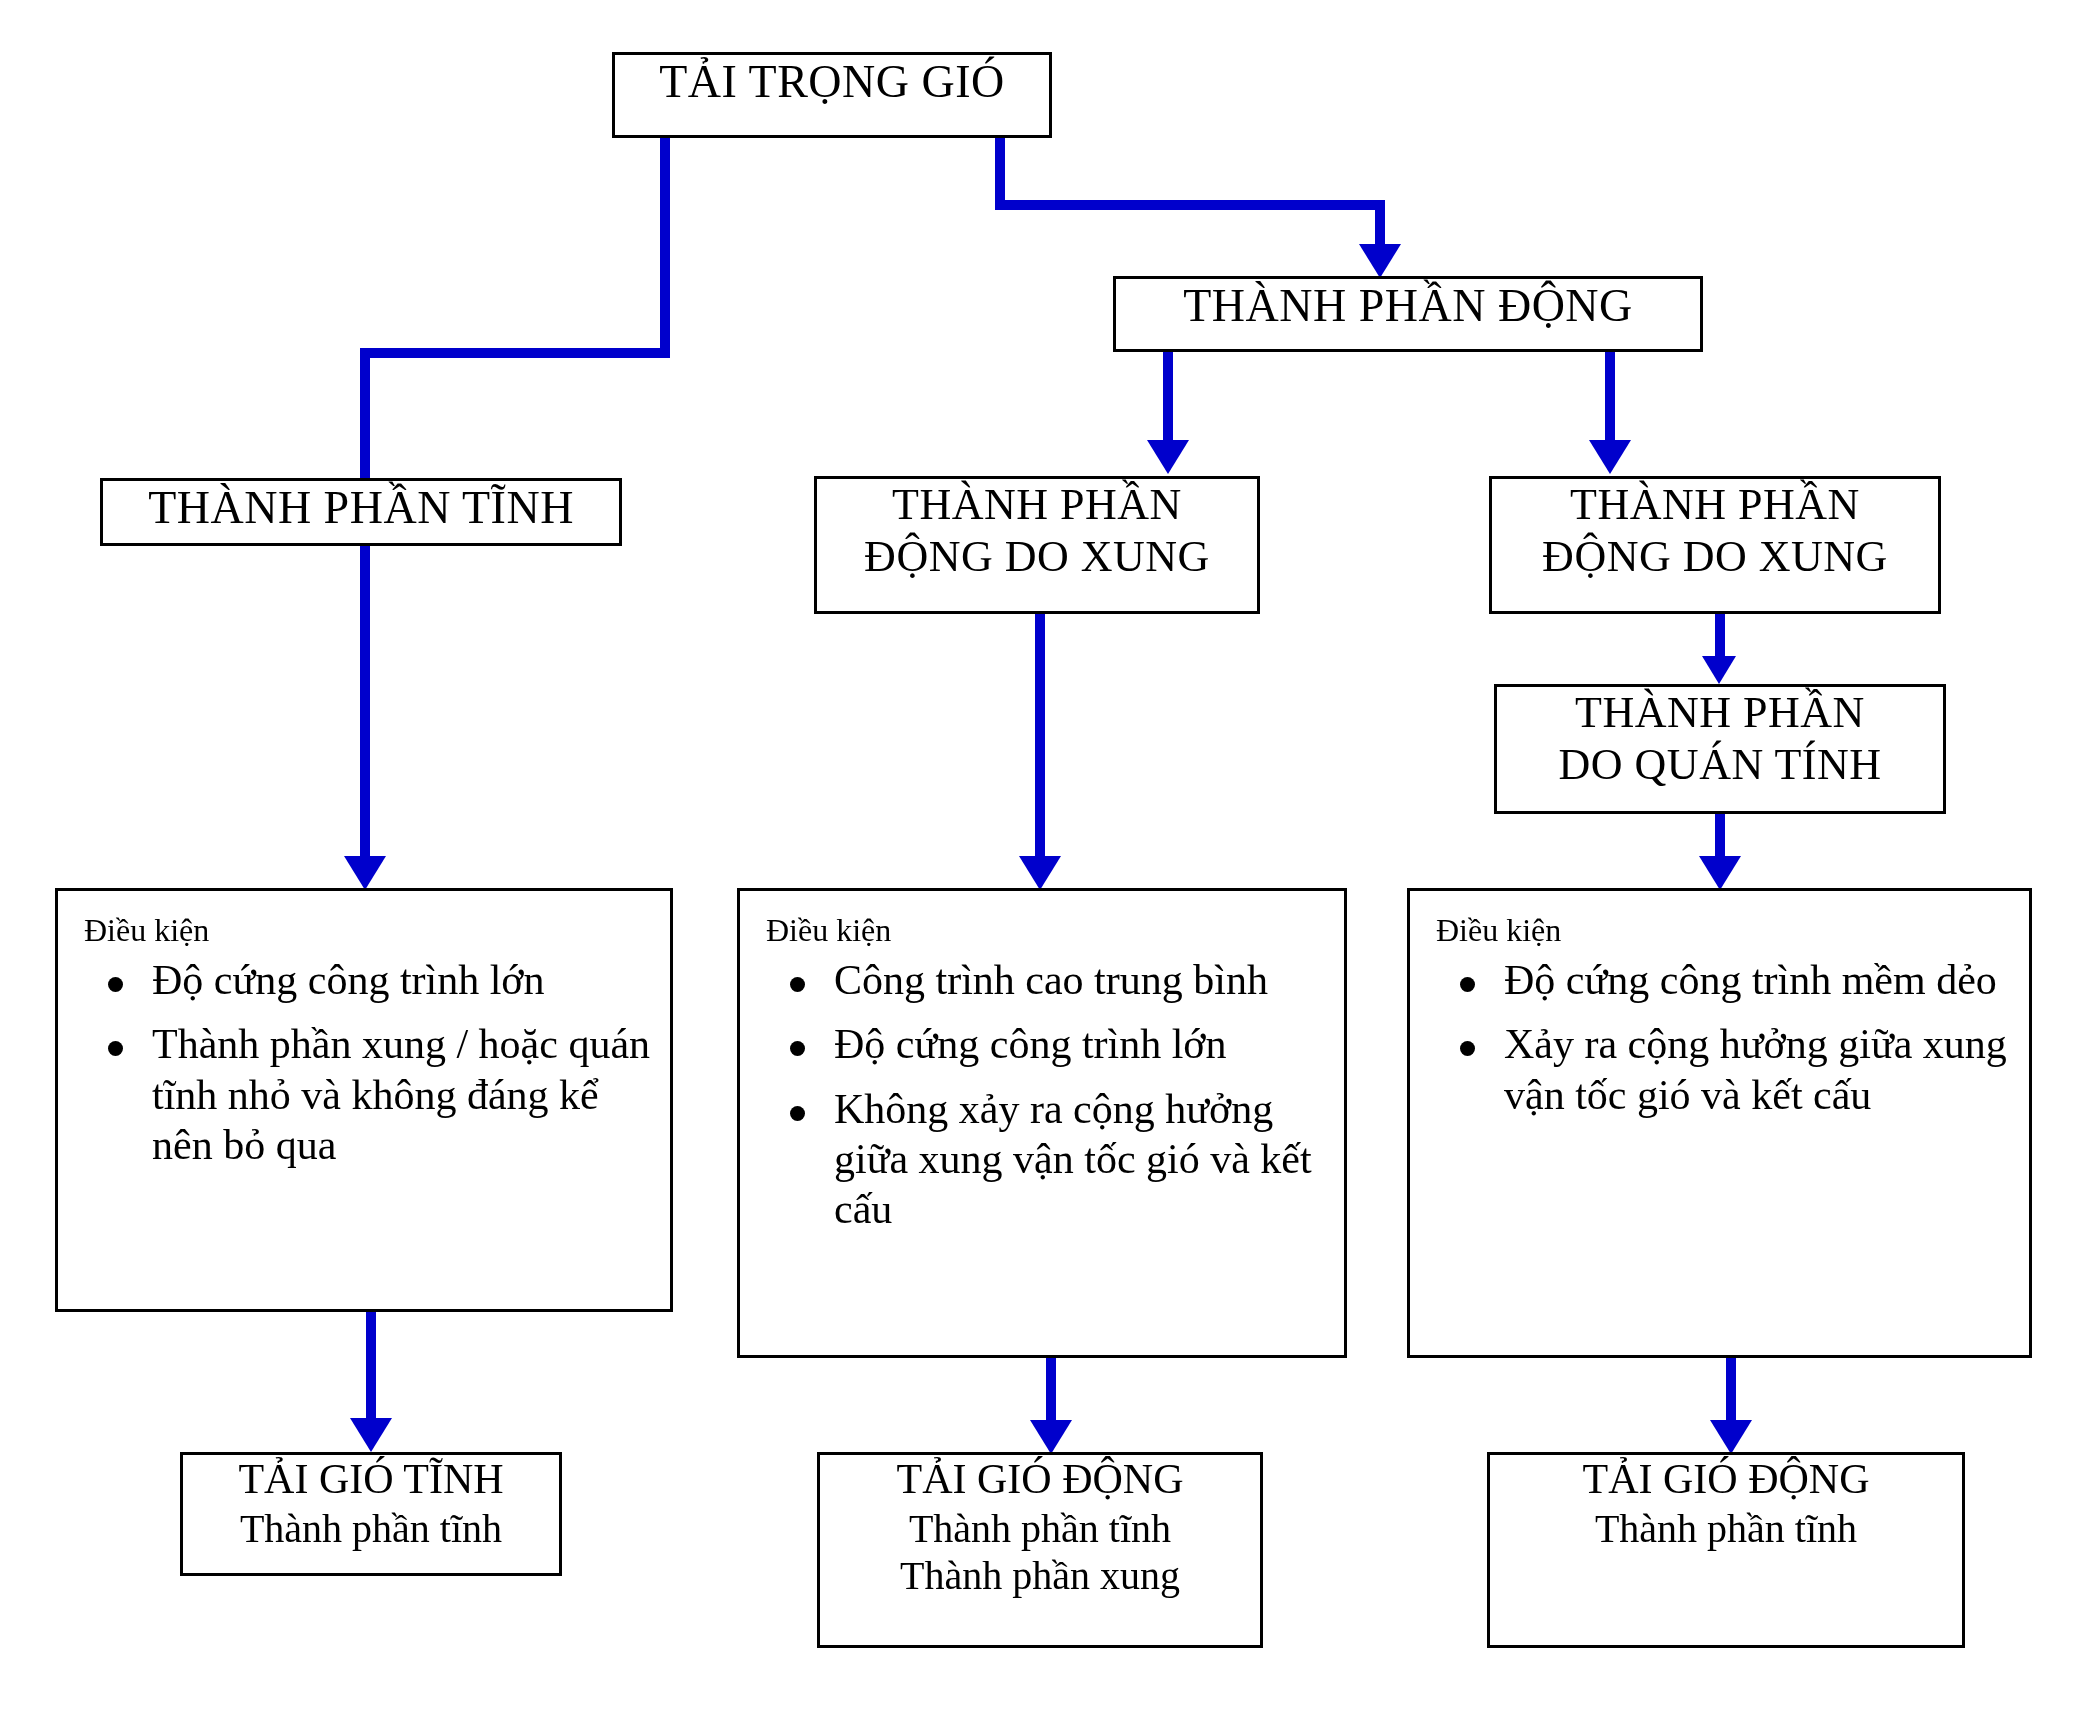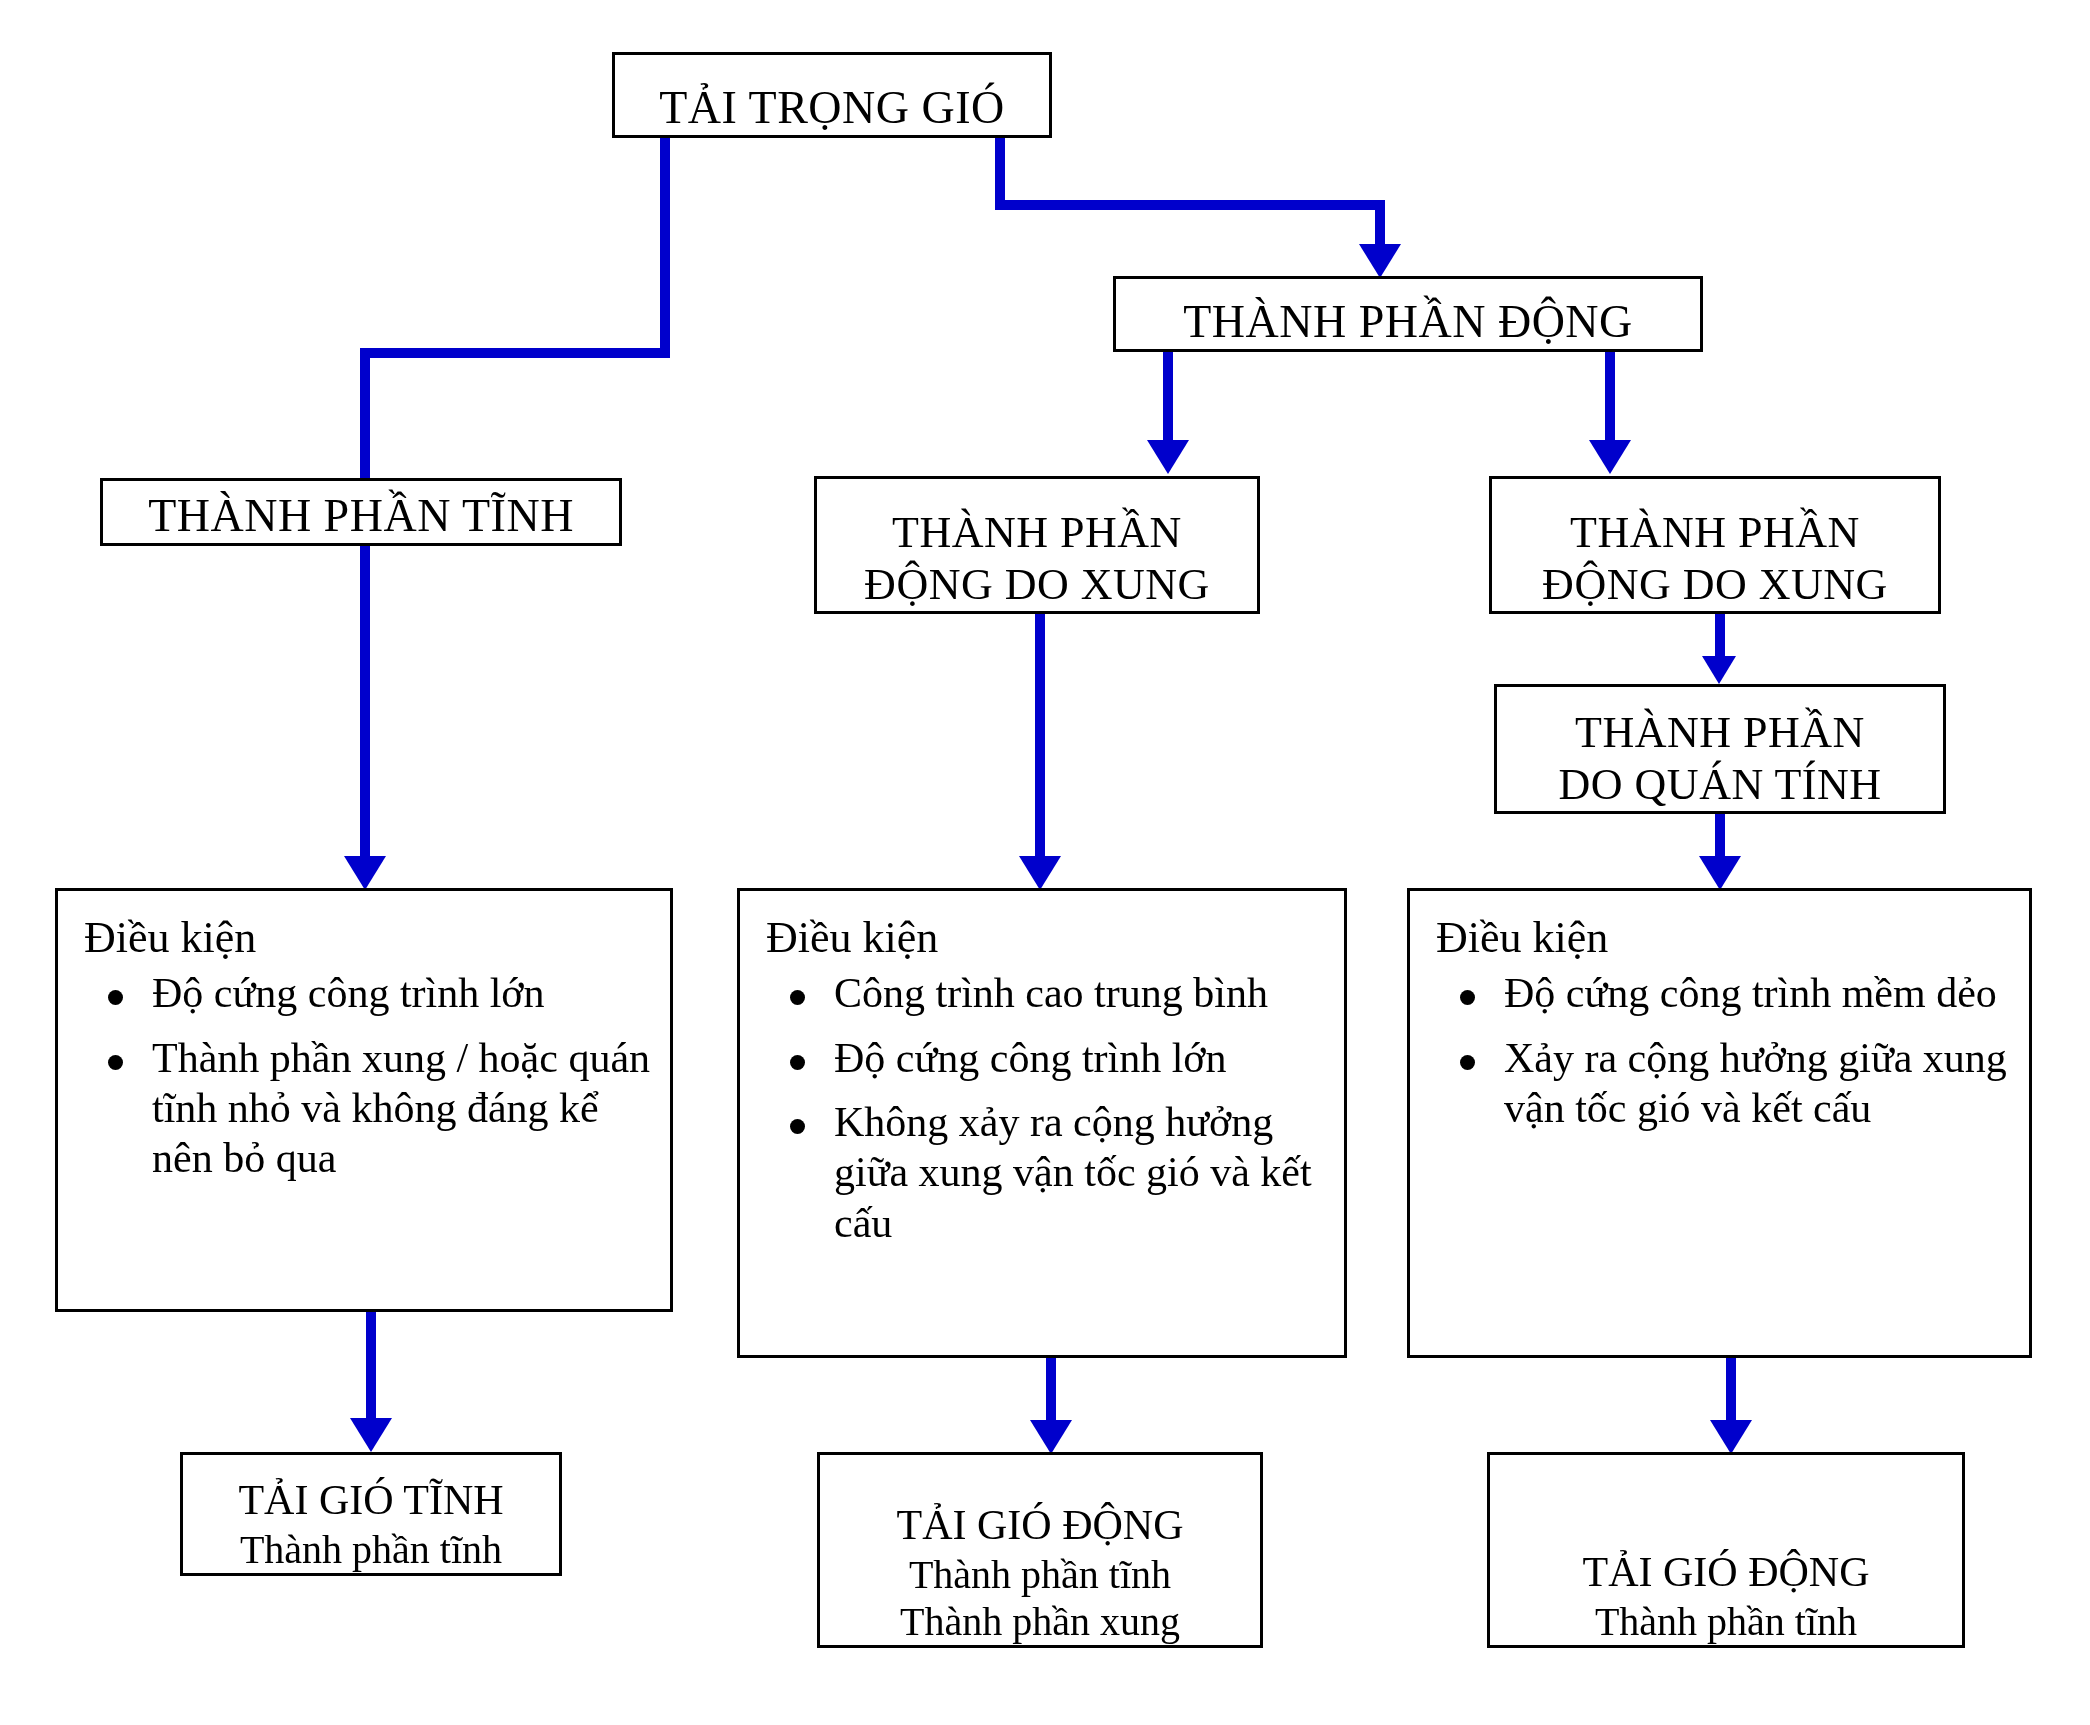--- a/index.html
+++ b/index.html
@@ -17,42 +17,42 @@
     color: #000000;
   }
   .node {
     position: absolute;
     border: 3px solid #000000;
     background: #ffffff;
     box-sizing: border-box;
     display: flex;
     flex-direction: column;
     align-items: center;
-    justify-content: flex-end;
+    justify-content: flex-start;
     text-align: center;
     line-height: 1.18;
     z-index: 5;
   }
   .node .ln { display: block; white-space: nowrap; }
 
   
   .caps      { font-size: 46px; letter-spacing: .5px; }
   .caps-sm   { font-size: 44px; letter-spacing: .5px; }
   .result    { font-size: 42px; }
   .result .sub { font-size: 40px; }
 
   
   .cond {
     align-items: stretch;
     justify-content: flex-start;
     text-align: left;
     padding: 22px 18px 18px 22px;
   }
   .cond .cond-title {
-    font-size: 44px;
+    font-size: 32px;
     margin: 0 0 6px 4px;
     line-height: 1.12;
   }
   .cond ul {
     list-style: none;
     margin: 0;
     padding: 0 0 0 18px;
   }
   .cond li {
     position: relative;

